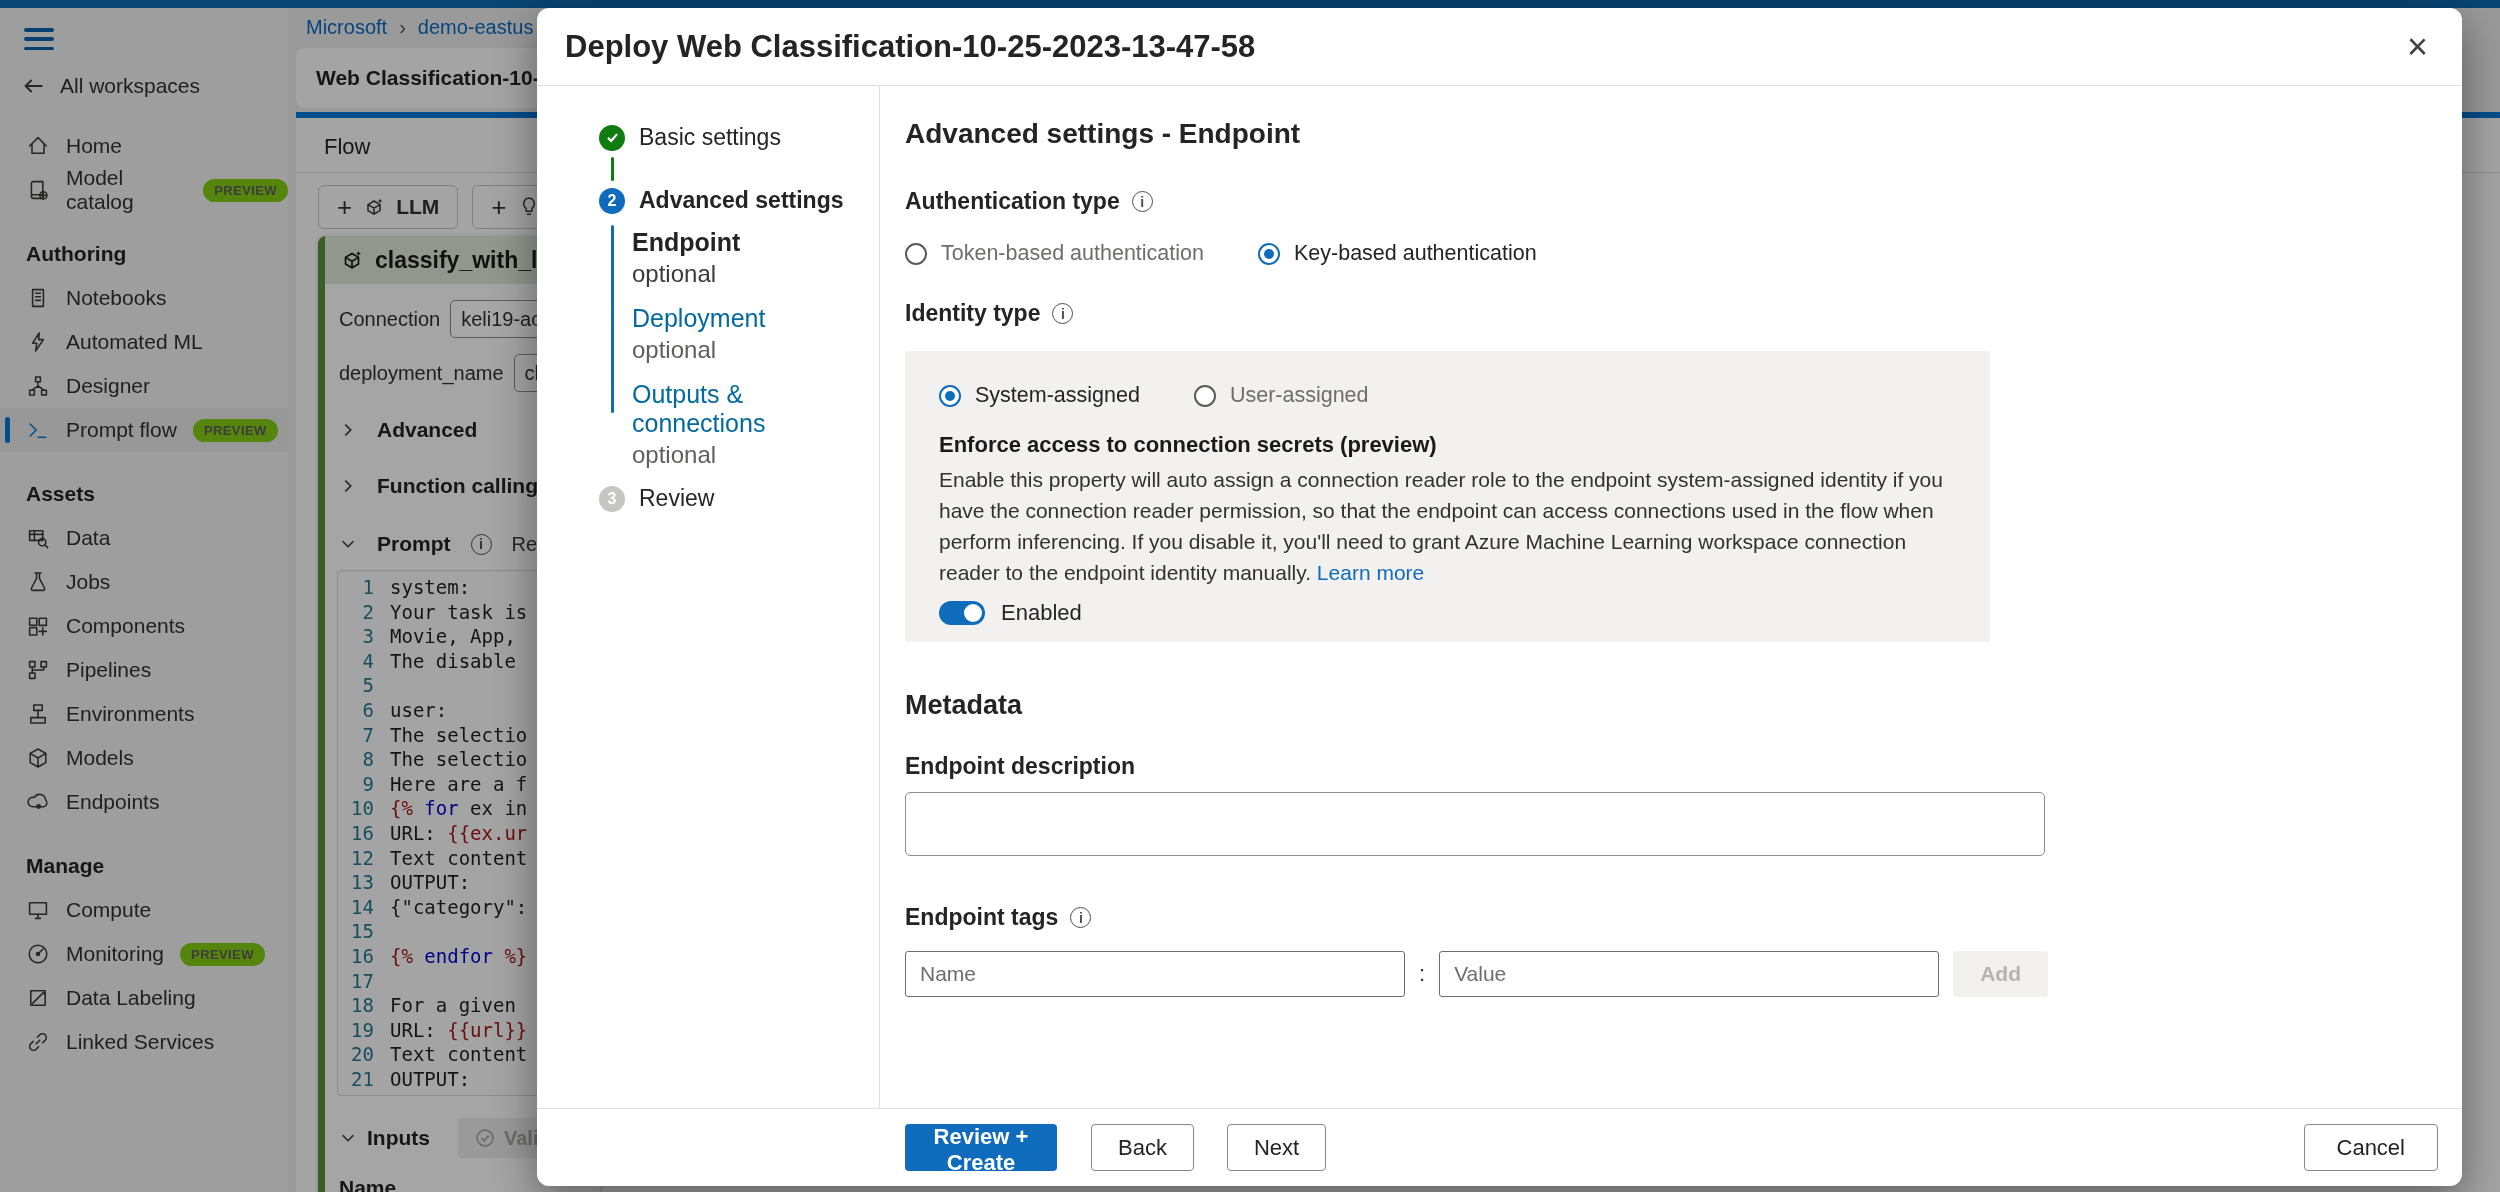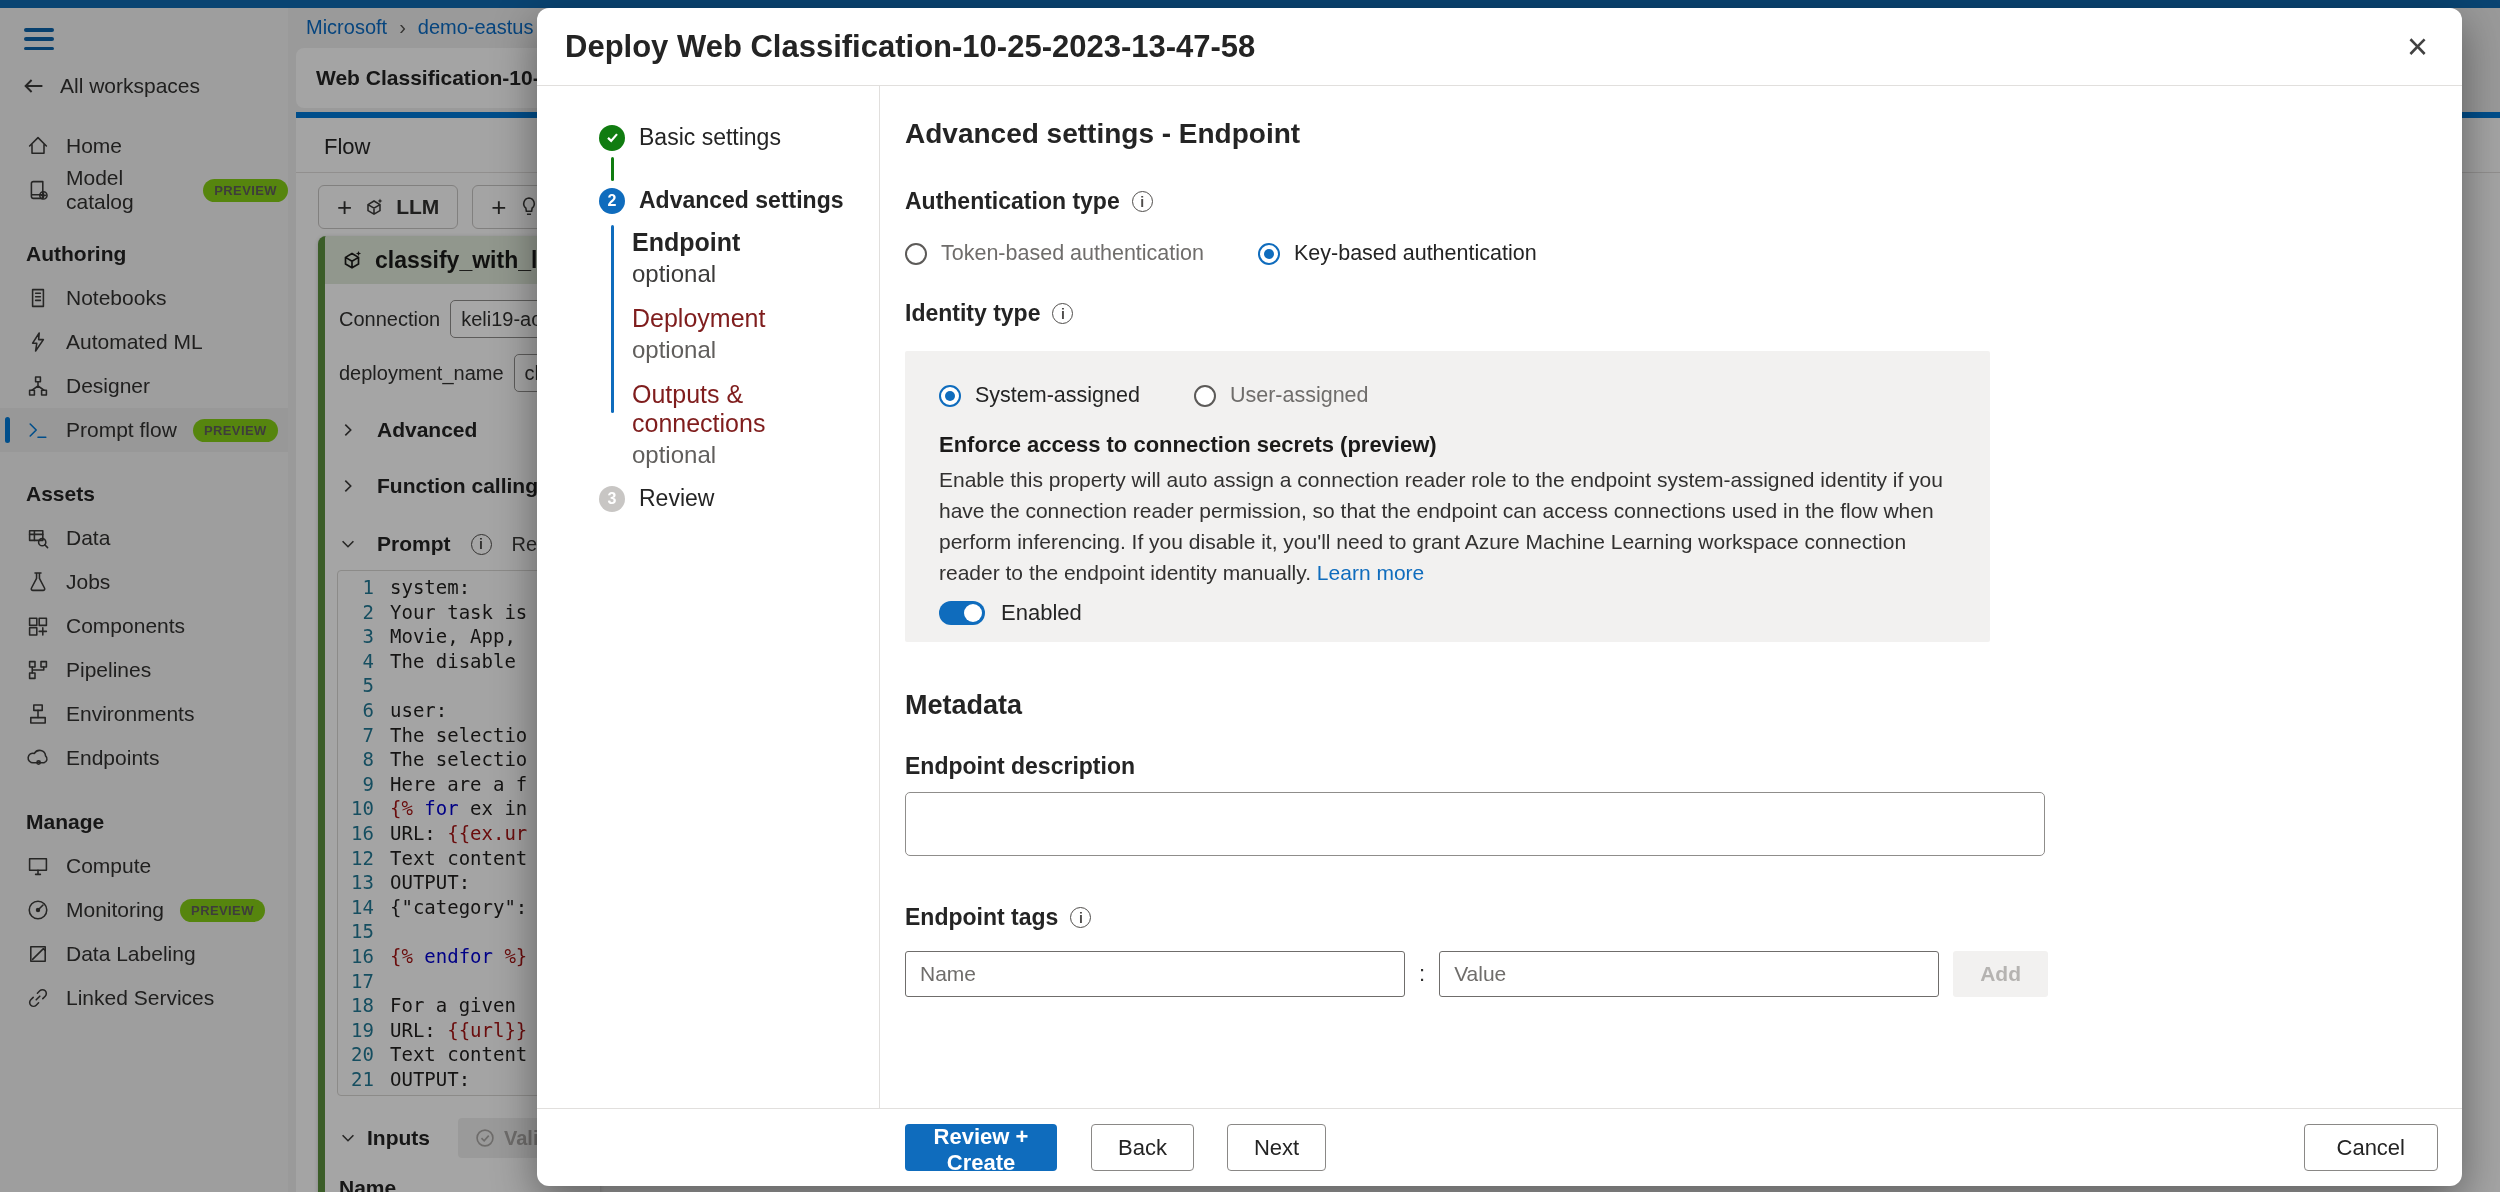--- a/index.html
+++ b/index.html
@@ -65,21 +65,21 @@
   .step-circle.done { background:#107c10; }
   .step-circle.current { background:#0f6cbd; }
   .step-circle.upcoming { background:#c8c6c4; }
   .step-label { font-size:23px; color:#242424; }
   .step-label.bold { font-weight:700; }
   .connector { width:3px; margin:6px 0 6px 12px; background:#107c10; height:24px; border-radius:2px; }
   .step-block { position:relative; }
   .step-block::before { content:''; position:absolute; left:12px; top:38px; height:188px; width:3px; background:#0f6cbd; border-radius:2px; }
   .substeps { margin:14px 0 0 33px; }
   .substep { margin-bottom:16px; }
-  .substep .s-label { font-size:25px; color:#7f1d1d; }
+  .substep .s-label { font-size:25px; color:#0369a1; }
   .substep.active .s-label { font-weight:700; color:#242424; }
   .substep .s-sub { font-size:24px; color:#605e5c; margin-top:3px; }
   .substep.active .s-sub { color:#3b3a39; }
   .step-row.review { margin-top:14px; }
 
   .content { flex:1; padding:32px 45px 0 25px; overflow:hidden; }
   .content h2 { font-size:28px; font-weight:600; color:#242424; }
   .field-label { display:flex; align-items:center; gap:12px; font-size:23px; font-weight:700; color:#242424; }
   .mt-auth { margin-top:38px; }
   .info { width:21px; height:21px; border:1.6px solid #4f4d4b; border-radius:50%; display:inline-flex; align-items:center; justify-content:center; color:#4f4d4b; font-size:14px; font-weight:600; flex:none; }
@@ -248,20 +248,28 @@
               <rect x="6.5" y="2.5" width="7" height="4.5"></rect>
               <rect x="4" y="13" width="12" height="4.5"></rect>
               <path d="M10 7 V13"></path>
             </svg>
           </span>
           <span>Environments</span>
         </div>
         <div class="side-item">
           <span class="icn">
             <svg class="icon" width="24" height="24" viewBox="0 0 20 20" fill="none" stroke="#3b3a39" stroke-width="1.3" stroke-linejoin="round" stroke-linecap="round">
+              <path d="M10 2.5 L16.5 6.2 V13.8 L10 17.5 L3.5 13.8 V6.2 Z M3.5 6.2 L10 10 L16.5 6.2 M10 10 V17.5"></path>
+            </svg>
+          </span>
+          <span>Models</span>
+        </div>
+        <div class="side-item">
+          <span class="icn">
+            <svg class="icon" width="24" height="24" viewBox="0 0 20 20" fill="none" stroke="#3b3a39" stroke-width="1.3" stroke-linejoin="round" stroke-linecap="round">
               <path d="M6 14 A4 4 0 1 1 7 6.2 A5 5 0 0 1 16.3 8.2 A3.3 3.3 0 0 1 14.8 14 Z"></path>
               <circle cx="10.5" cy="13.8" r="1.4"></circle>
             </svg>
           </span>
           <span>Endpoints</span>
         </div>
         <div class="side-section-title">Manage</div>
         <div class="side-item">
           <span class="icn">
             <svg class="icon" width="24" height="24" viewBox="0 0 20 20" fill="none" stroke="#3b3a39" stroke-width="1.3" stroke-linejoin="round" stroke-linecap="round">

